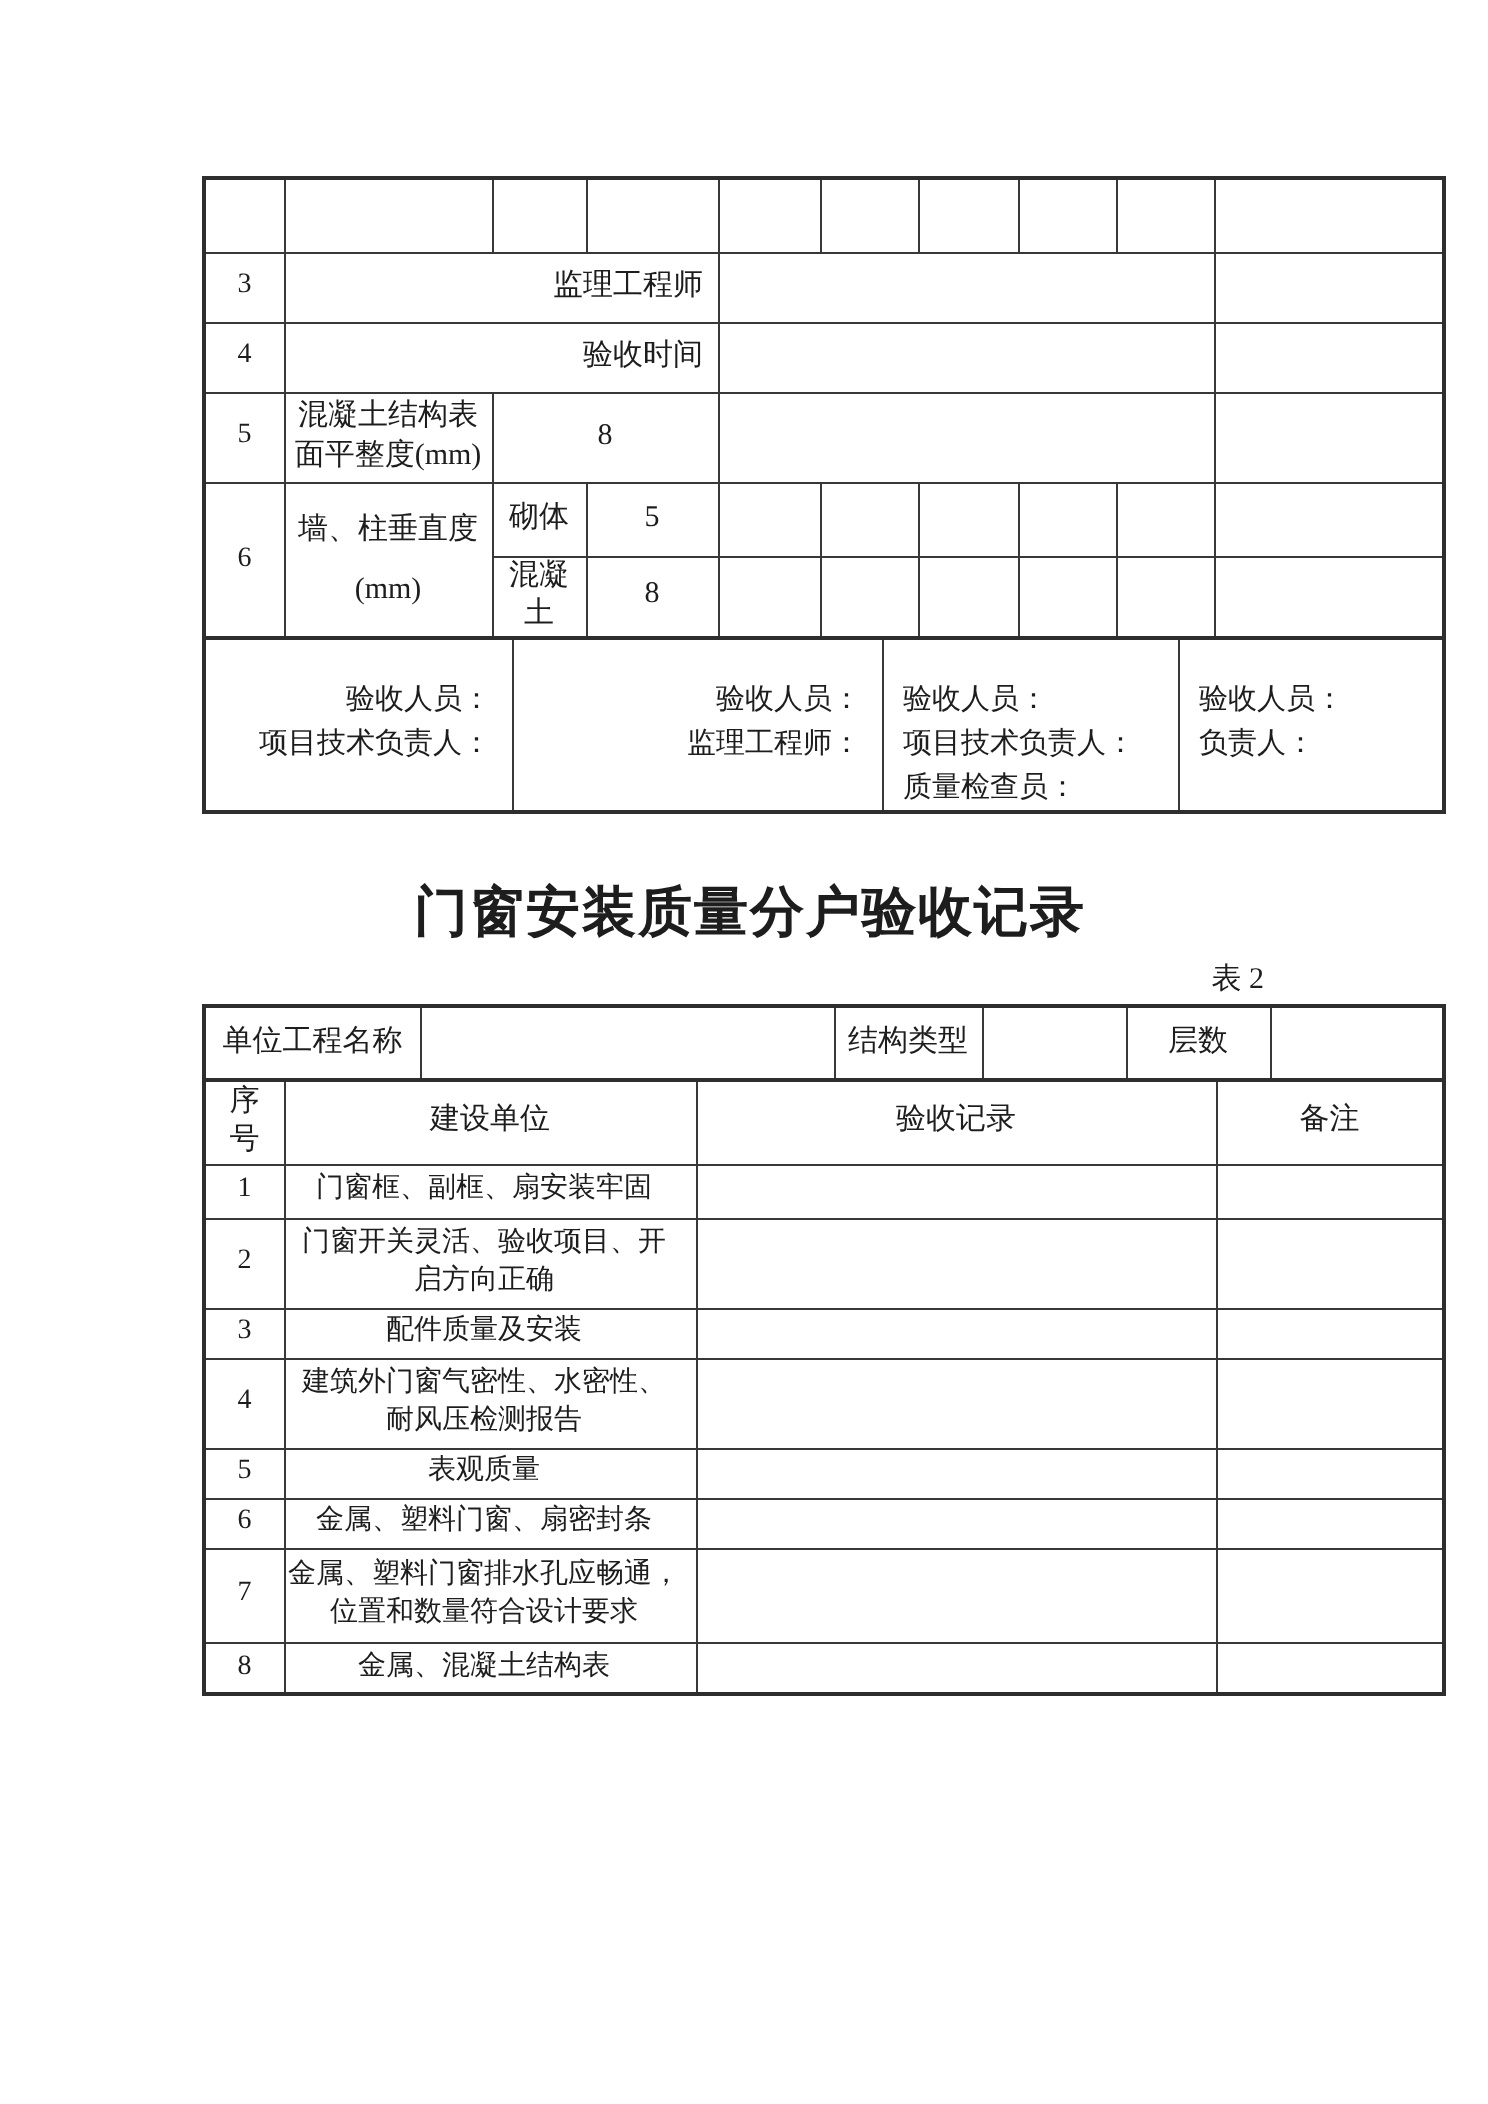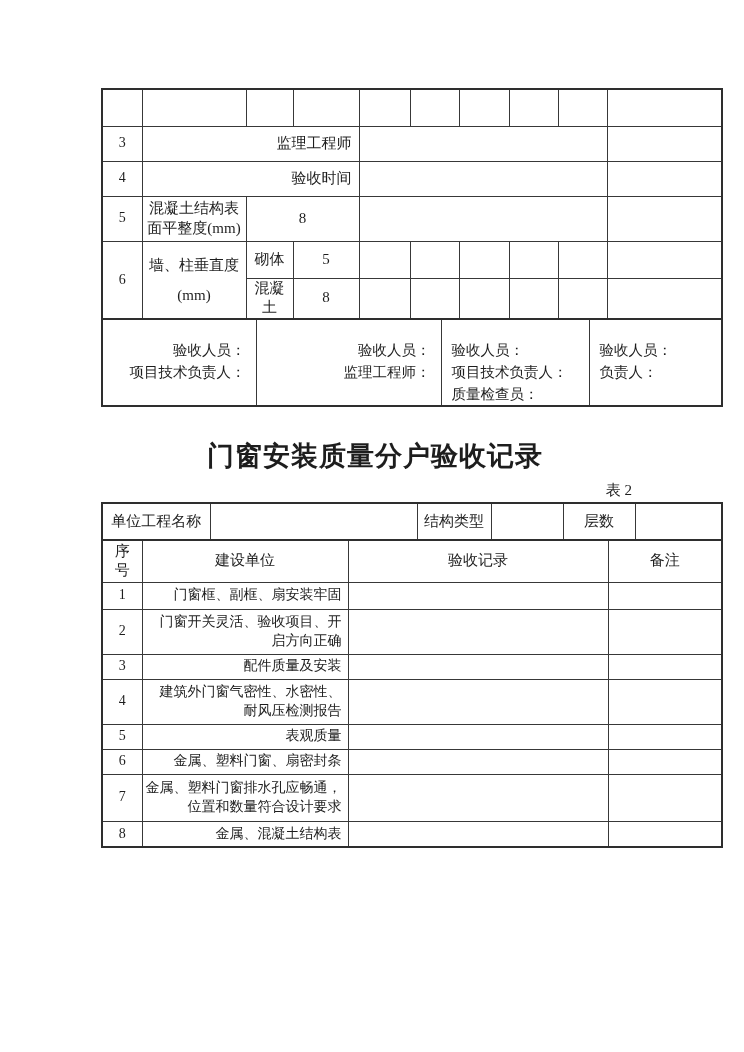--- a/index.html
+++ b/index.html
@@ -37,21 +37,21 @@
   td.num{font-size:14px;}
   td.lh30{line-height:30px;}
   td.person{
     vertical-align:top;
     padding-top:19px;
     line-height:22px;
     font-size:14.5px;
   }
   td.p-r{text-align:right;padding-right:10px;}
   td.p-l{text-align:left;padding-left:10px;}
-  td.item{text-align:right;padding-right:6px;font-size:14px;}
+  td.item{text-align:center;padding-right:6px;font-size:14px;}
   .title{
     margin-top:31px;
     margin-left:106px;
     font-size:27px;
     font-weight:700;
     letter-spacing:1px;
     line-height:36px;
   }
   .tlabel{
     margin-top:6px;

